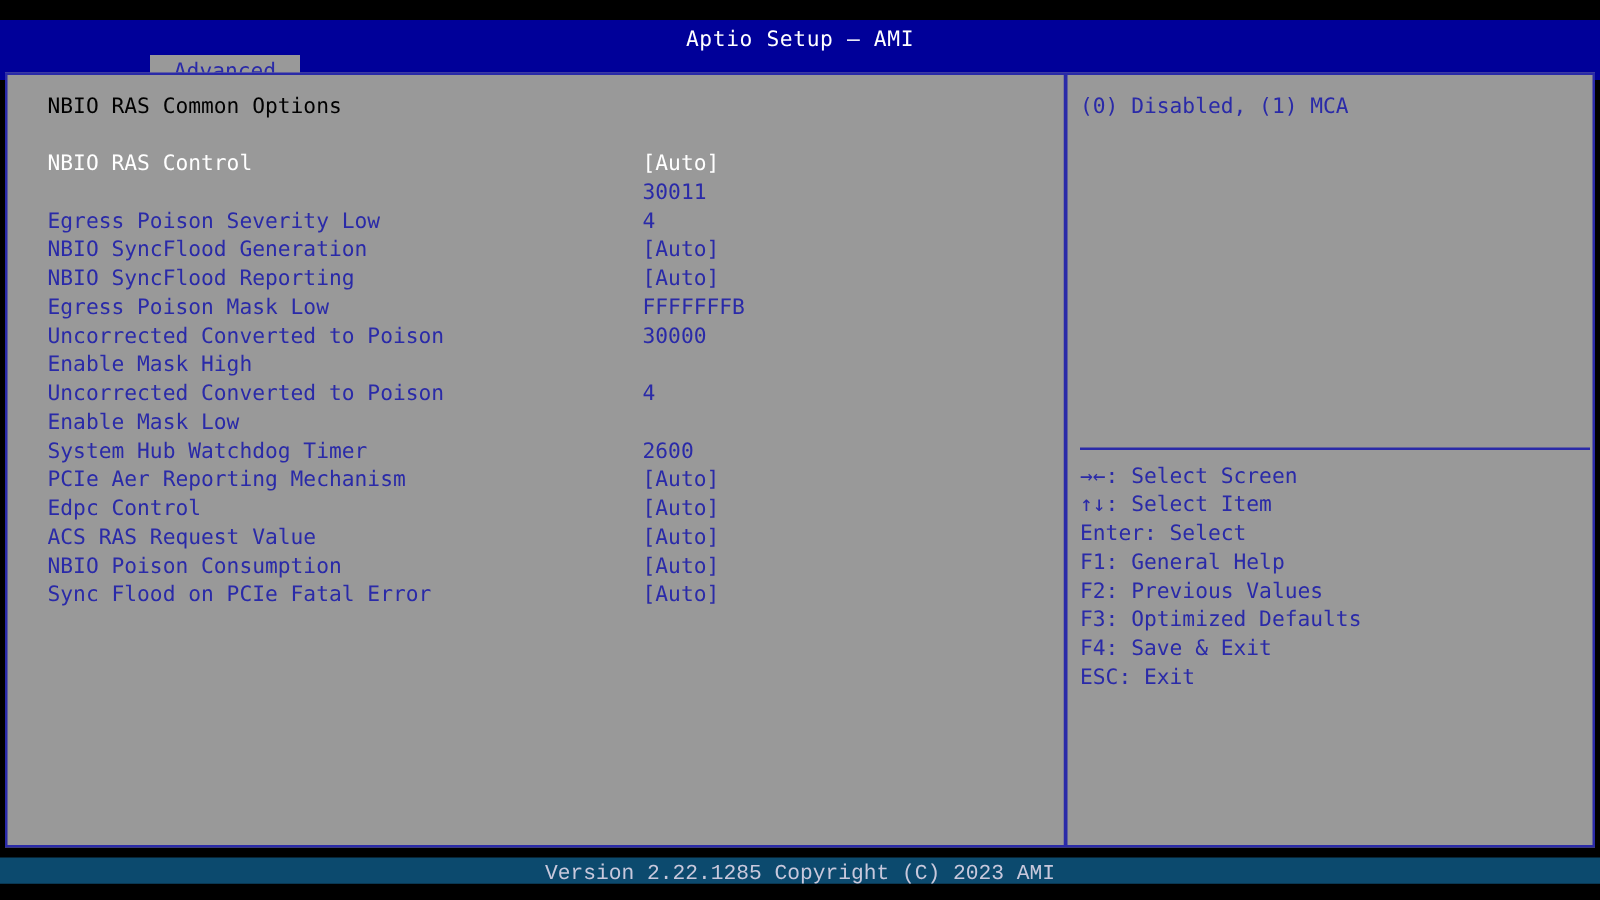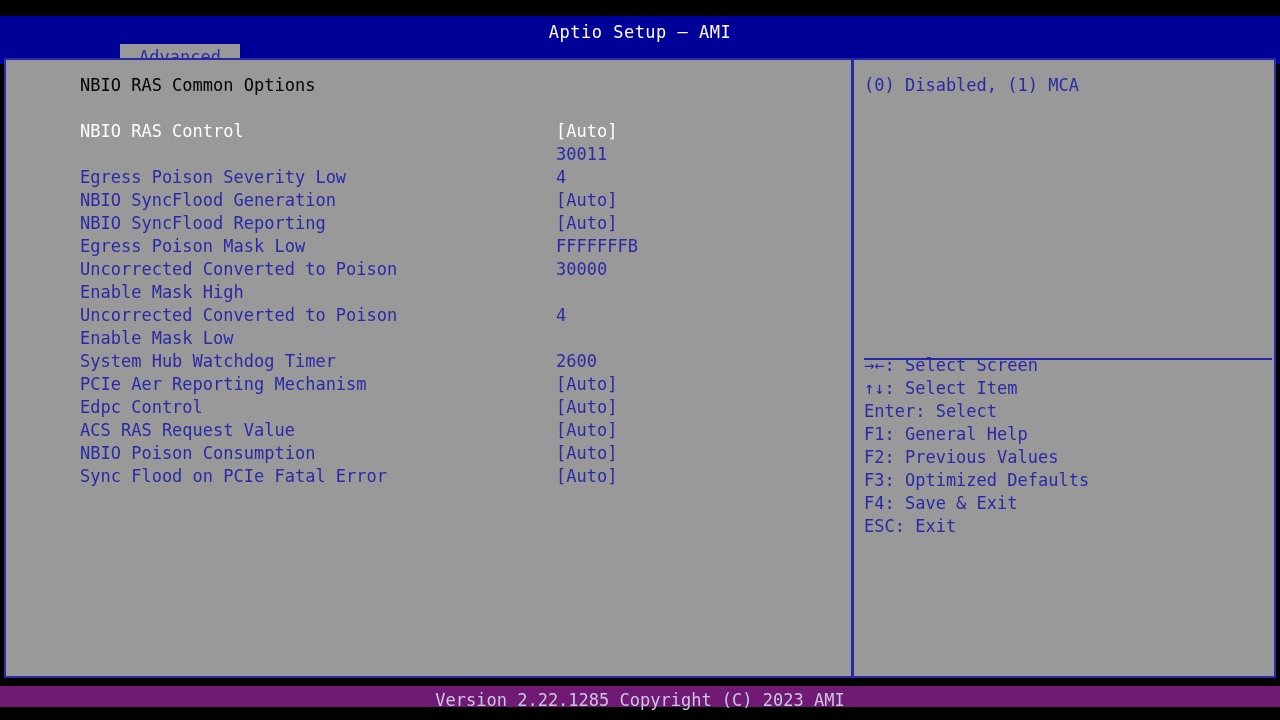--- a/index.html
+++ b/index.html
@@ -80,21 +80,20 @@
     height: 616px;
     background: #2a2aa8;
   }
 
   
   .settings {
     position: absolute;
     left: 32px;
     top: 14px;
     width: 800px;
-    margin-left: 42px;
   }
   .section-title {
     color: #000000;
     font-size: 17px;
     white-space: pre;
     height: 23px;
     line-height: 23px;
   }
   .spacer-row {
     height: 23px;
@@ -143,39 +142,40 @@
     position: absolute;
     left: 6px;
     top: 298px;
     width: 408px;
     height: 2px;
     background: #2a2aa8;
   }
   .keylist {
     position: absolute;
     left: 6px;
-    top: 294px;
+    top: 310px;
     width: 404px;
   }
   .keyrow {
     color: #2a2aa8;
     font-size: 17px;
     height: 23px;
     line-height: 23px;
     white-space: pre;
   }
 
   
   .footer {
     position: absolute;
     left: 0;
     top: 686px;
     width: 1280px;
     height: 21px;
-    background: #701a75;
+    background: #0c4a6e;
+    font-family: Liberation Mono, monospace;
   }
   .footer-text {
     position: absolute;
     left: 0;
     top: 4px;
     width: 1280px;
     text-align: center;
     color: #c8c8dc;
     font-size: 17px;
     white-space: pre;

